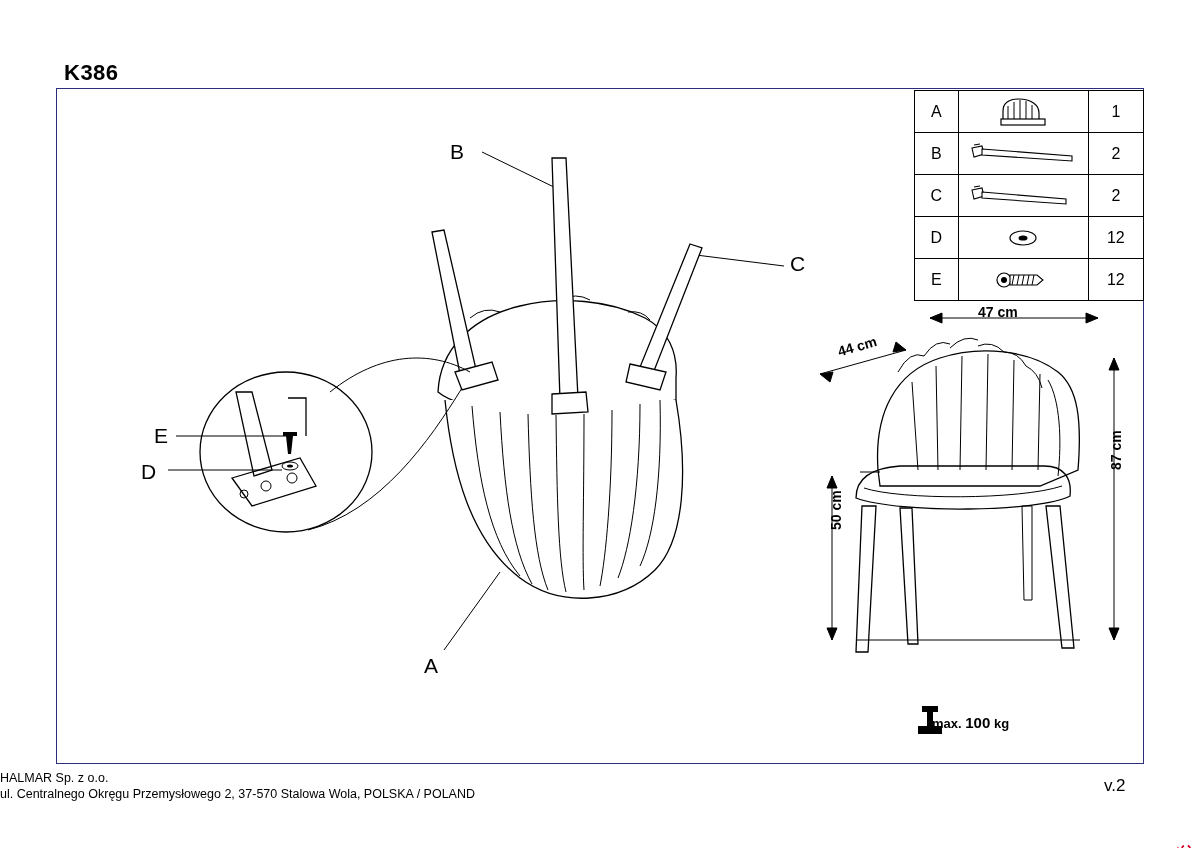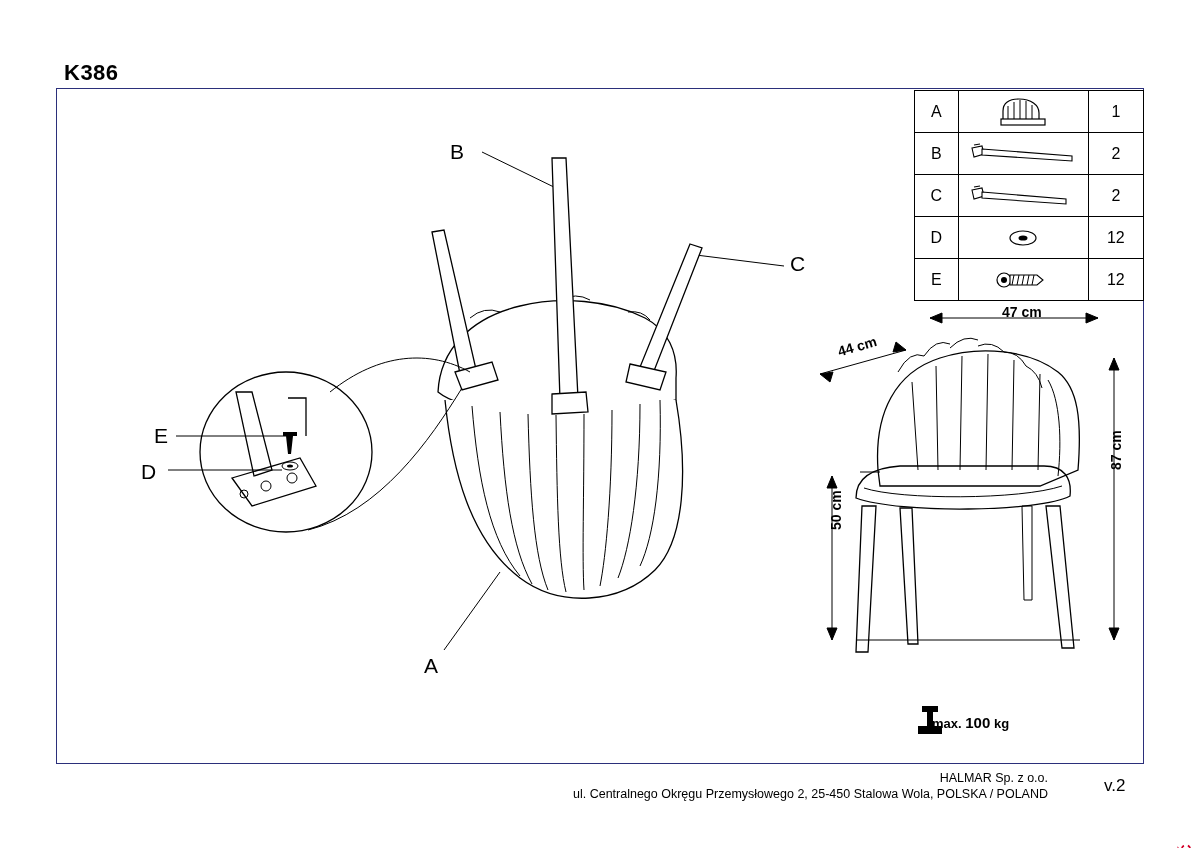--- a/index.html
+++ b/index.html
@@ -49,39 +49,39 @@
 
   
   .lbl{position:absolute;font-size:21px;font-weight:normal;}
   .lbl-b{left:450px;top:140px;}
   .lbl-c{left:790px;top:252px;}
   .lbl-a{left:424px;top:654px;}
   .lbl-d{left:141px;top:460px;}
   .lbl-e{left:154px;top:424px;}
 
   .dimtxt{position:absolute;font-size:14px;font-weight:bold;color:#000;}
-  .dim-47{left:978px;top:304px;margin-left:24px;}
+  .dim-47{left:978px;top:304px;}
   .dim-44{left:836px;top:344px;transform:rotate(-16deg);transform-origin:left top;}
   .dim-87{left:1108px;top:470px;transform:rotate(-90deg);transform-origin:left top;}
   .dim-50{left:828px;top:530px;transform:rotate(-90deg);transform-origin:left top;}
 
   .maxload{
     position:absolute;left:932px;top:714px;
     font-size:13px;font-weight:bold;
   }
   .maxload .big{font-size:15px;}
   .ver{
     position:absolute;left:1104px;top:776px;
     font-size:17px;
   }
 
   
   .footer{
     position:absolute;left:0;top:770px;width:1048px;
-    text-align:right;font-size:12.5px;line-height:16px;
+    text-align:left;font-size:12.5px;line-height:16px;
   }
 
   
   .nowosc{
     position:absolute;right:6px;bottom:4px;
     color:#d4002a;font-size:14px;font-weight:bold;
     transform:rotate(-90deg);transform-origin:bottom right;
     letter-spacing:.5px;
   }
 
@@ -319,17 +319,17 @@
   <div class="maxload">
     <span>max.</span>
     <span class="big">100</span>
     <span>kg</span>
   </div>
 
   <div class="ver">v.2</div>
 
   <div class="footer">
     <div>HALMAR Sp. z o.o.</div>
-    <div>ul. Centralnego Okręgu Przemysłowego 2, 25-450 Stalowa Wola, POLSKA / POLAND</div>
+    <div>ul. Centralnego Okręgu Przemysłowego 2, 37-570 Stalowa Wola, POLSKA / POLAND</div>
   </div>
 
   <div class="nowosc">NOWOŚĆ</div>
 </div>
 
 </body></html>

